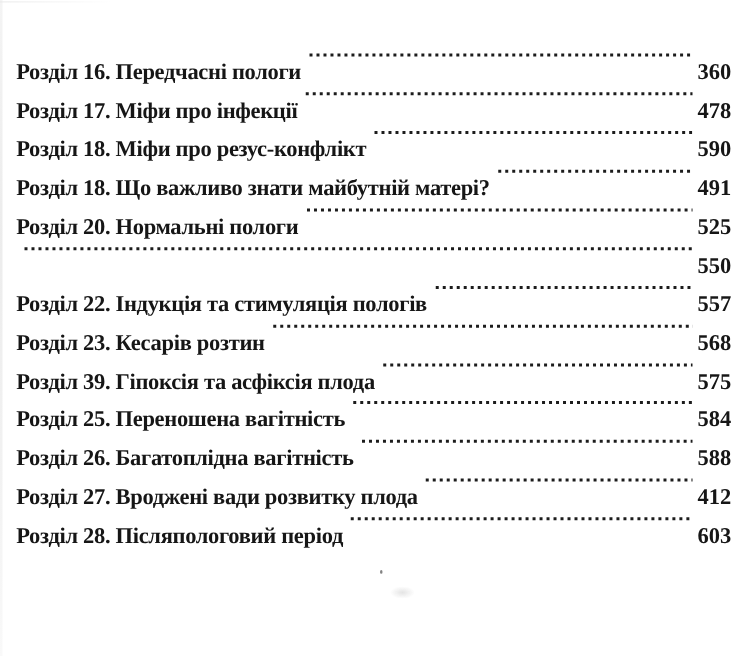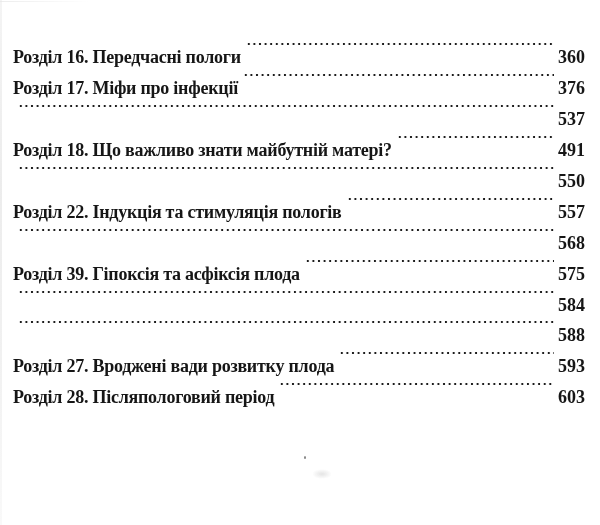--- a/index.html
+++ b/index.html
@@ -94,71 +94,80 @@
   <div class="toc">
   <div class="row">
     <span class="label">Розділ 16. Передчасні пологи</span>
     <span class="leader"></span>
     <span class="pagenum">360</span>
   </div>
 
   <div class="row">
     <span class="label">Розділ 17. Міфи про інфекції</span>
     <span class="leader"></span>
-    <span class="pagenum">376</span>
+    <span class="pagenum">478</span>
   </div>
 
   <div class="row">
+    <span class="label">Розділ 18. Міфи про резус-конфлікт</span>
     <span class="leader"></span>
-    <span class="pagenum">537</span>
+    <span class="pagenum">590</span>
   </div>
 
   <div class="row">
     <span class="label">Розділ 18. Що важливо знати майбутній матері?</span>
     <span class="leader"></span>
     <span class="pagenum">491</span>
   </div>
 
+  <div class="row">
+    <span class="label">Розділ 20. Нормальні пологи</span>
+    <span class="leader"></span>
+    <span class="pagenum">525</span>
+  </div>
 
   <div class="row">
     <span class="leader"></span>
     <span class="pagenum">550</span>
   </div>
 
   <div class="row">
     <span class="label">Розділ 22. Індукція та стимуляція пологів</span>
     <span class="leader"></span>
     <span class="pagenum">557</span>
   </div>
 
   <div class="row">
+    <span class="label">Розділ 23. Кесарів розтин</span>
     <span class="leader"></span>
     <span class="pagenum">568</span>
   </div>
 
   <div class="row">
     <span class="label">Розділ 39. Гіпоксія та асфіксія плода</span>
     <span class="leader"></span>
     <span class="pagenum">575</span>
   </div>
 
   <div class="row">
+    <span class="label">Розділ 25. Переношена вагітність</span>
     <span class="leader"></span>
     <span class="pagenum">584</span>
   </div>
 
   <div class="row">
+    <span class="label">Розділ 26. Багатоплідна вагітність</span>
     <span class="leader"></span>
     <span class="pagenum">588</span>
   </div>
 
   <div class="row">
     <span class="label">Розділ 27. Вроджені вади розвитку плода</span>
     <span class="leader"></span>
-    <span class="pagenum">593</span>
+    <span class="pagenum">412</span>
   </div>
 
   <div class="row">
     <span class="label">Розділ 28. Післяпологовий період</span>
     <span class="leader"></span>
     <span class="pagenum">603</span>
   </div>
 </div>
 
   <div class="speck"></div>

